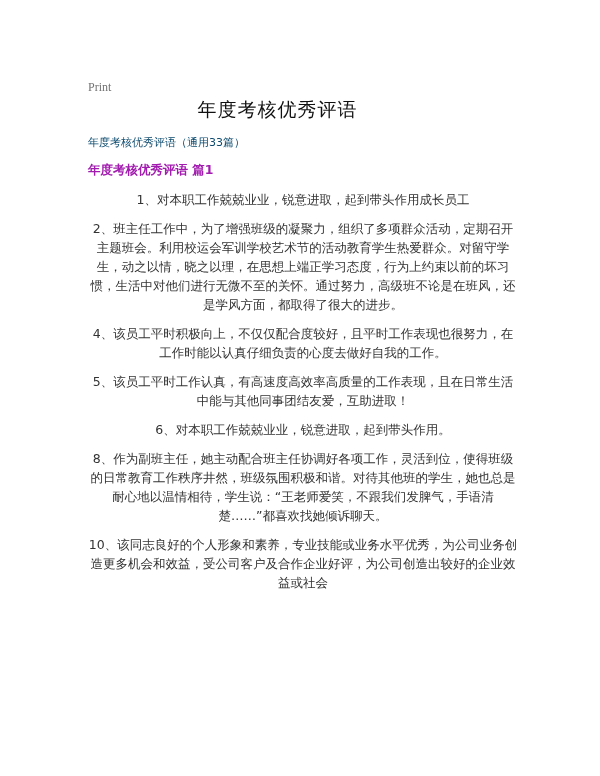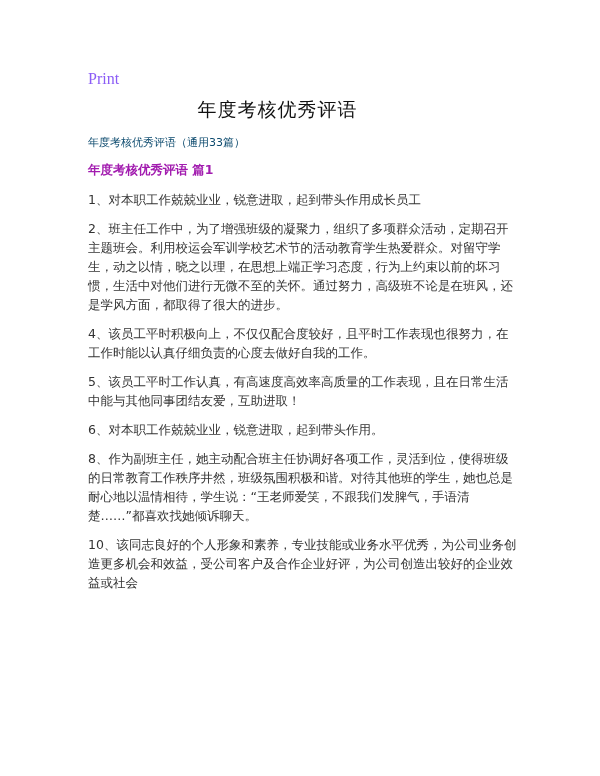--- a/index.html
+++ b/index.html
@@ -1,22 +1,22 @@
 <!DOCTYPE html>
 <html><head>
 <meta charset="utf-8">
 <style>
   html, body { margin: 0; padding: 0; background: #ffffff; }
   body { width: 600px; height: 776px; position: relative; overflow: hidden; color: #222; font-family: "DejaVu Sans", sans-serif; }
-  .print { position: absolute; left: 88px; top: 70px; font-family: "Liberation Serif", serif; font-size: 16px; color: #8b5cf6; }
+  .print { position: absolute; left: 88px; top: 80px; font-family: "Liberation Serif", serif; font-size: 12px; color: #737373; }
   .title { position: absolute; left: 0; width: 555px; top: 97px; text-align: center; font-size: 19px; color: #111; letter-spacing: 1px; }
   .subtitle { position: absolute; left: 88px; top: 135px; font-size: 11px; color: #0c4a6e; }
   .section { position: absolute; left: 88px; top: 162px; font-size: 12.5px; font-weight: bold; color: #a21caf; }
   .content { position: absolute; left: 88px; top: 190px; width: 430px; font-size: 12.5px; line-height: 19px; color: #333; }
-  .para { margin: 0 0 10px 0; }
+  .para { margin: 0 0 10px 0; text-align: center; }
 </style>
 </head>
 <body>
 
 <div class="print">Print</div>
 <div class="title">年度考核优秀评语</div>
 <div class="subtitle">年度考核优秀评语（通用33篇）</div>
 <div class="section">年度考核优秀评语 篇1</div>
 
 <div class="content">

